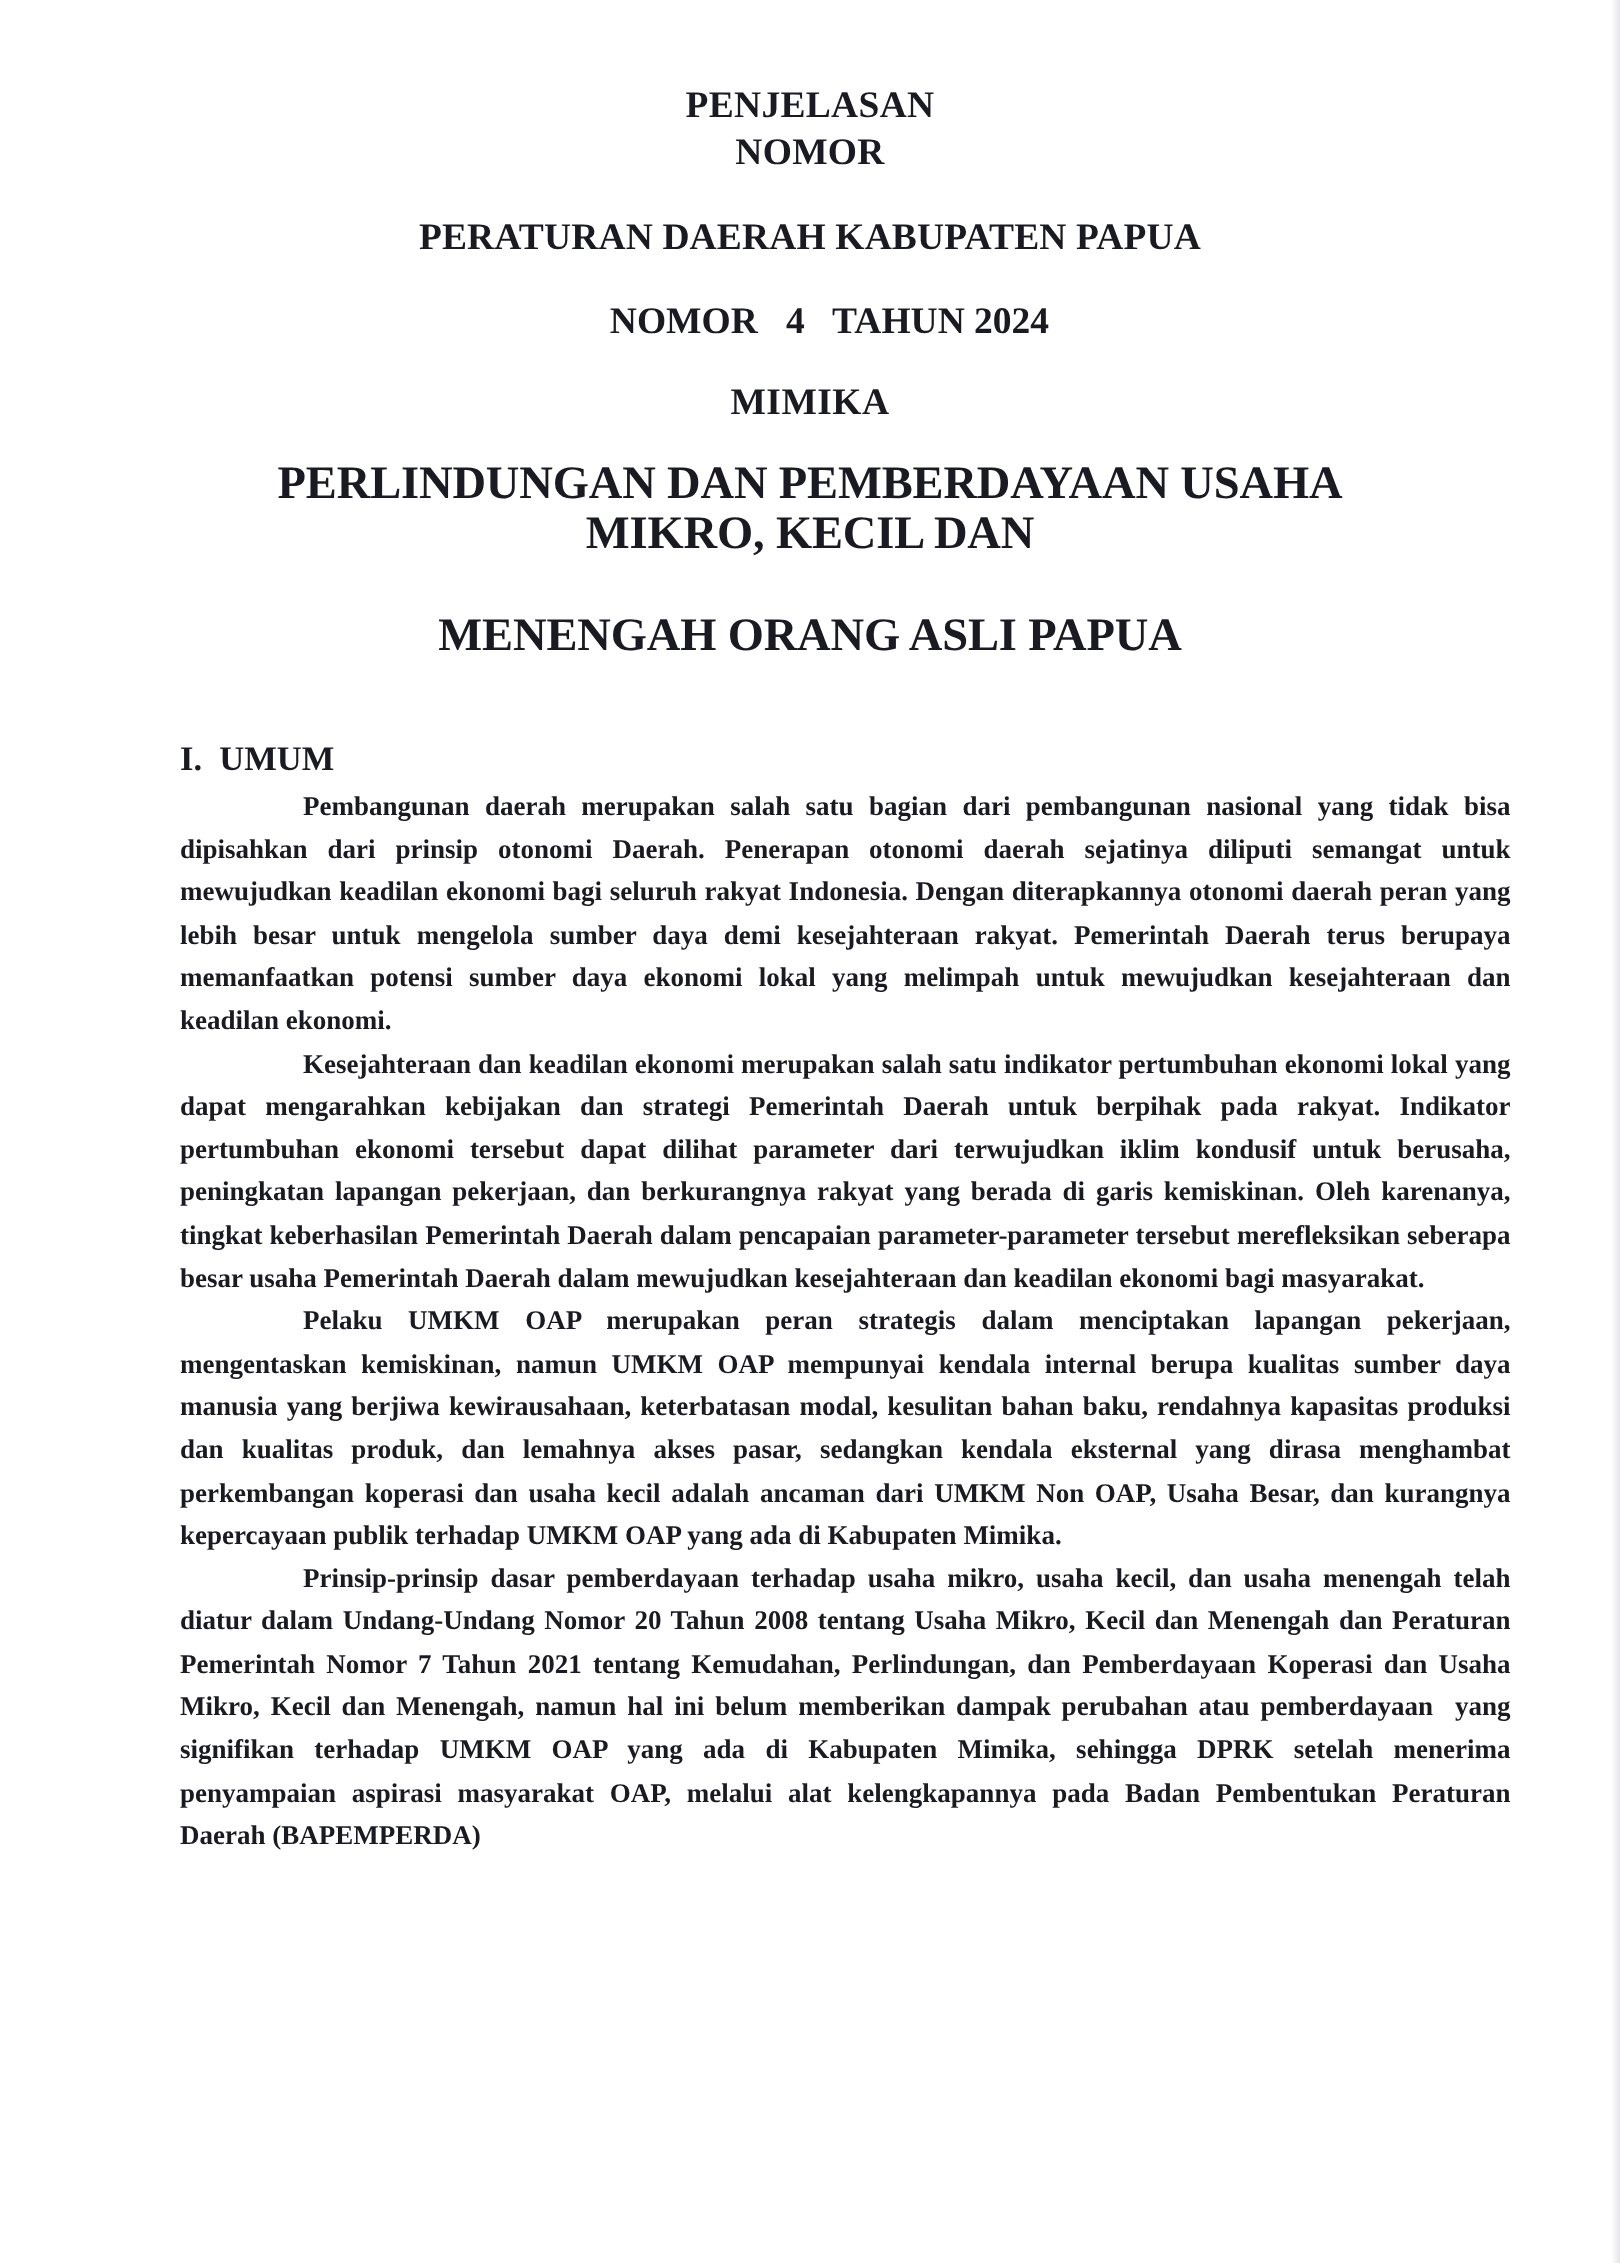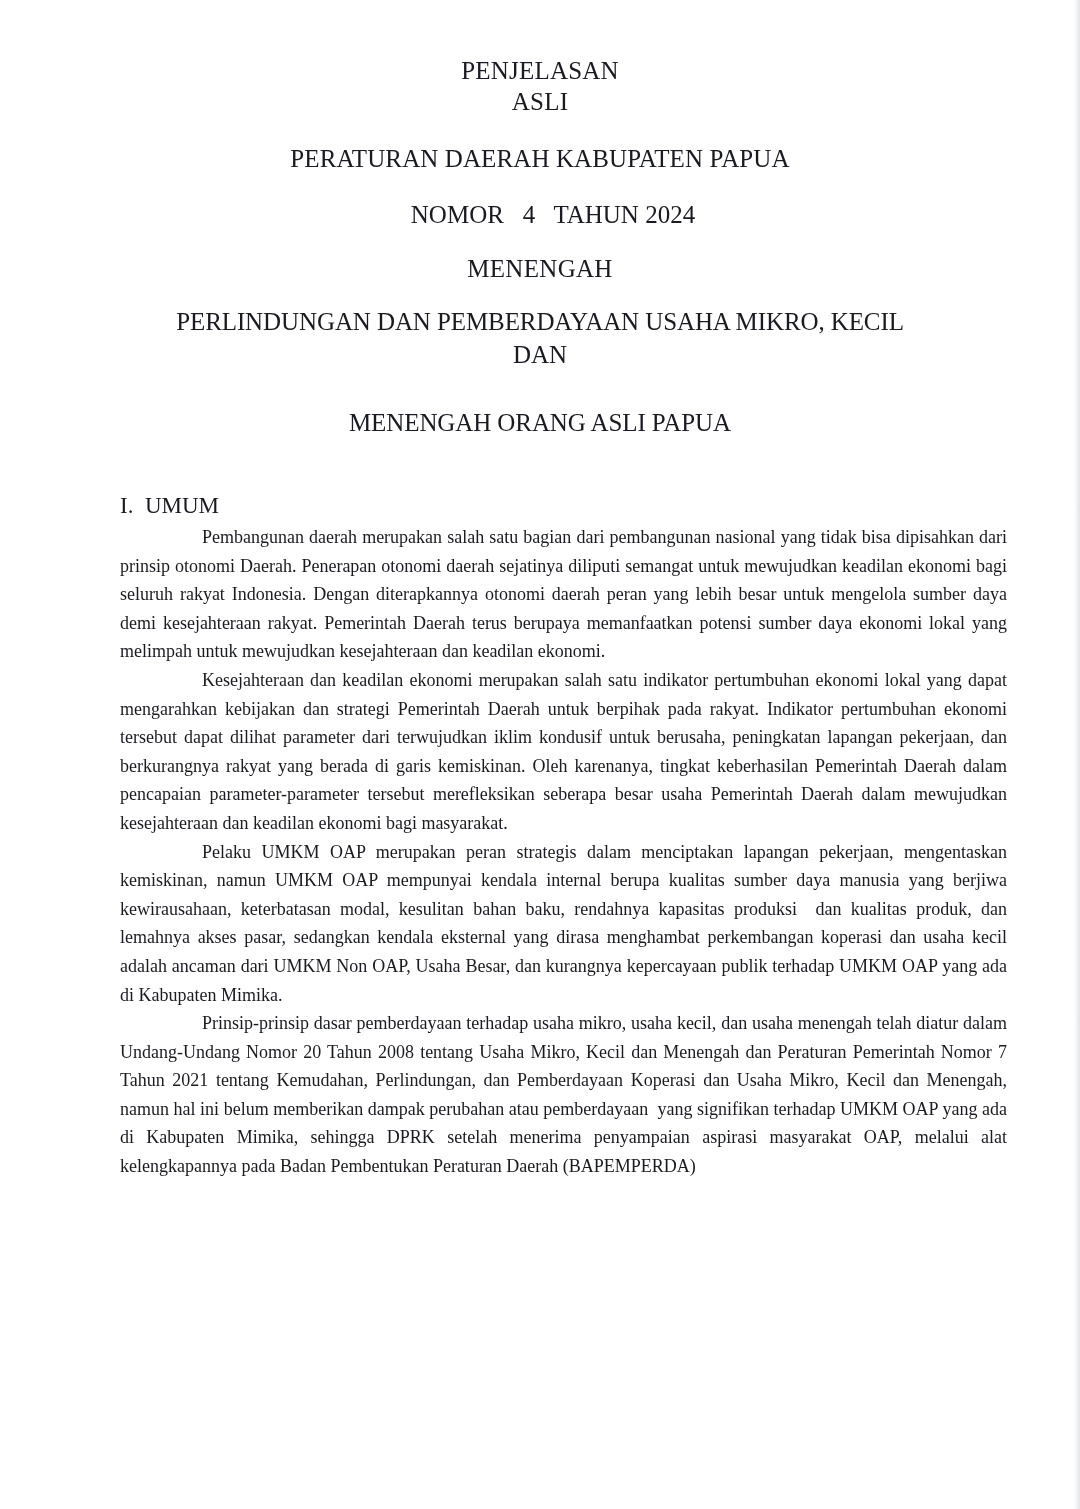--- a/index.html
+++ b/index.html
@@ -15,20 +15,21 @@
   }
 
   #page {
     position: relative;
     width: 1080px;
     height: 1509px;
     margin: 0 auto;
     background: #ffffff;
     overflow: hidden;
     box-sizing: border-box;
+    font-weight: bold;
   }
 
   
   .page-edge-shadow {
     position: absolute;
     top: 0;
     right: 0;
     width: 6px;
     height: 100%;
     background: linear-gradient(to right, rgba(255,255,255,0) 0%, rgba(205,208,214,0.55) 100%);
@@ -72,21 +73,21 @@
     line-height: 32px;
     white-space: pre;
     padding-left: 26px;
   }
   .hd-tentang {
     font-size: 25px;
     line-height: 32px;
     letter-spacing: 0.3px;
   }
   .hd-subject {
-    font-size: 25px;
+    font-size: 31px;
     line-height: 33px;
     letter-spacing: -0.1px;
     margin: 0 auto;
     width: 760px;
   }
   .hd-subject .sub-l2 {
     display: block;
     margin-top: 35px;
   }
 
@@ -122,33 +123,33 @@
 </head>
 <body>
 
 <div id="page">
   <div class="page-edge-shadow"></div>
 
   <div class="page-inner">
 
     <div class="heading-block">
       <div class="hd-line hd-penjelasan">PENJELASAN</div>
-      <div class="hd-line hd-atas">ASLI</div>
+      <div class="hd-line hd-atas">NOMOR</div>
 
       <div class="hd-gap-1"></div>
 
       <div class="hd-perda">PERATURAN DAERAH KABUPATEN PAPUA</div>
 
       <div class="hd-gap-2"></div>
 
       <div class="hd-nomor">NOMOR   4   TAHUN 2024</div>
 
       <div class="hd-gap-3"></div>
 
-      <div class="hd-tentang">MENENGAH</div>
+      <div class="hd-tentang">MIMIKA</div>
 
       <div class="hd-gap-4"></div>
 
       <div class="hd-subject">
         <span class="sub-l1">PERLINDUNGAN DAN PEMBERDAYAAN USAHA MIKRO, KECIL DAN</span>
         <span class="sub-l2">MENENGAH ORANG ASLI PAPUA</span>
       </div>
     </div>
 
     <div class="body-block">

